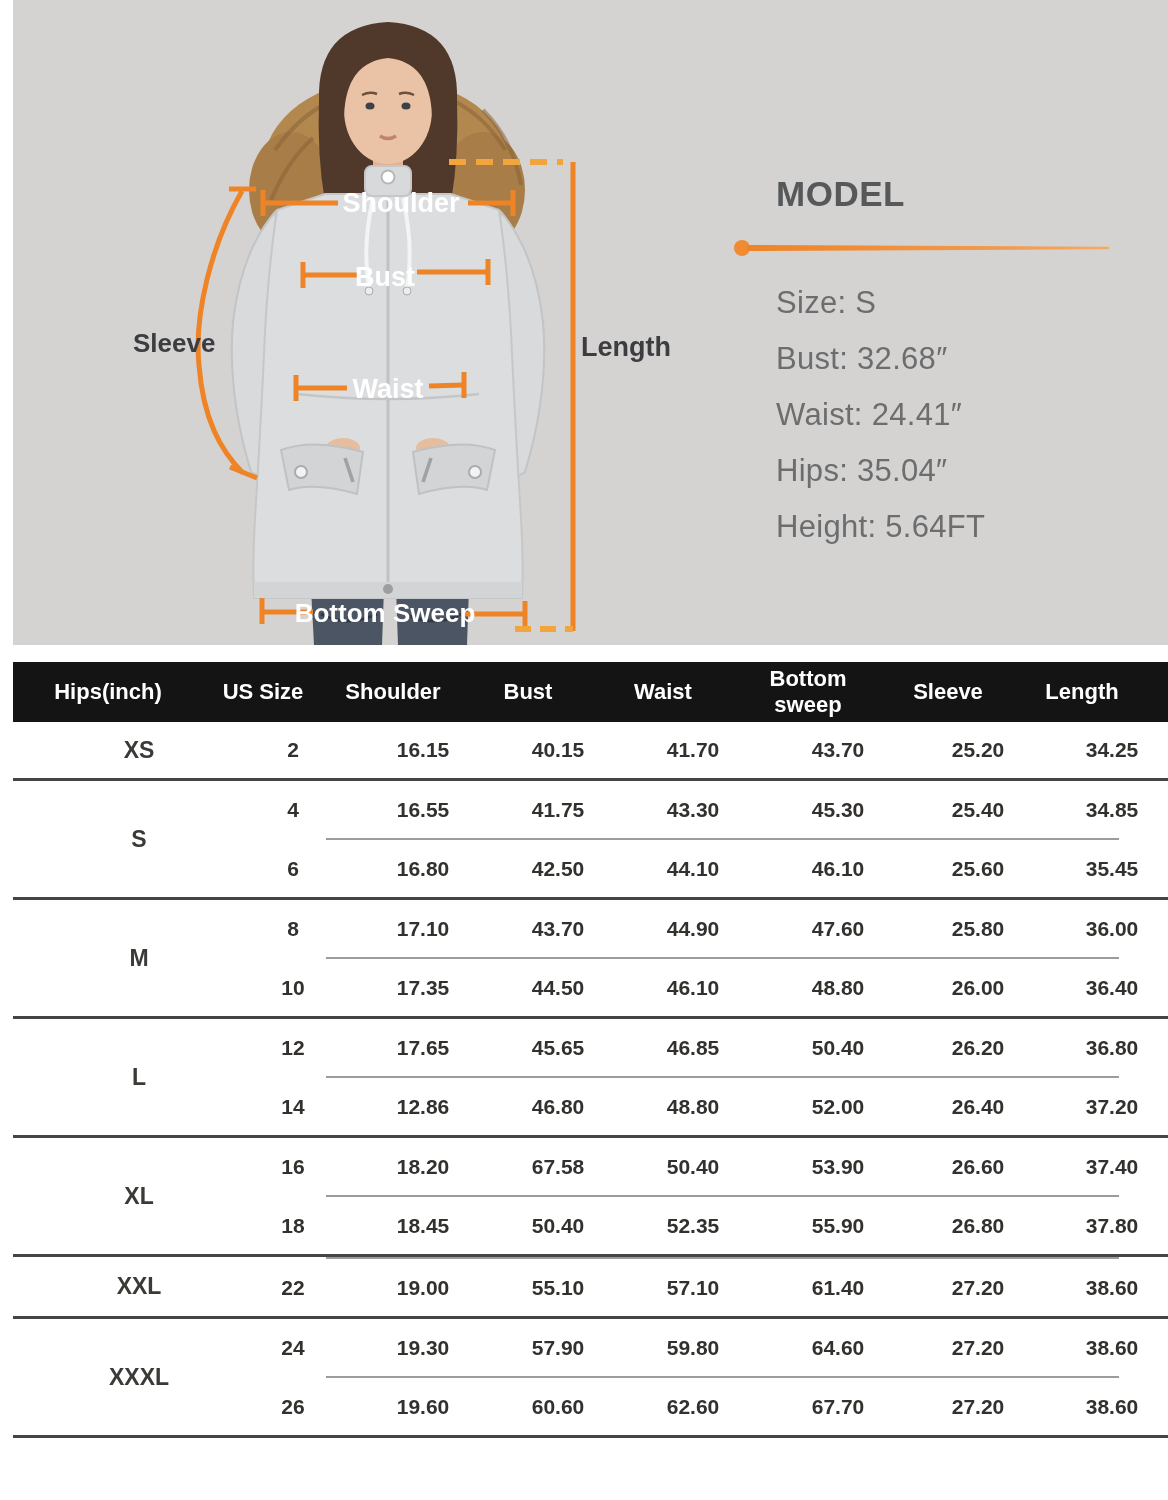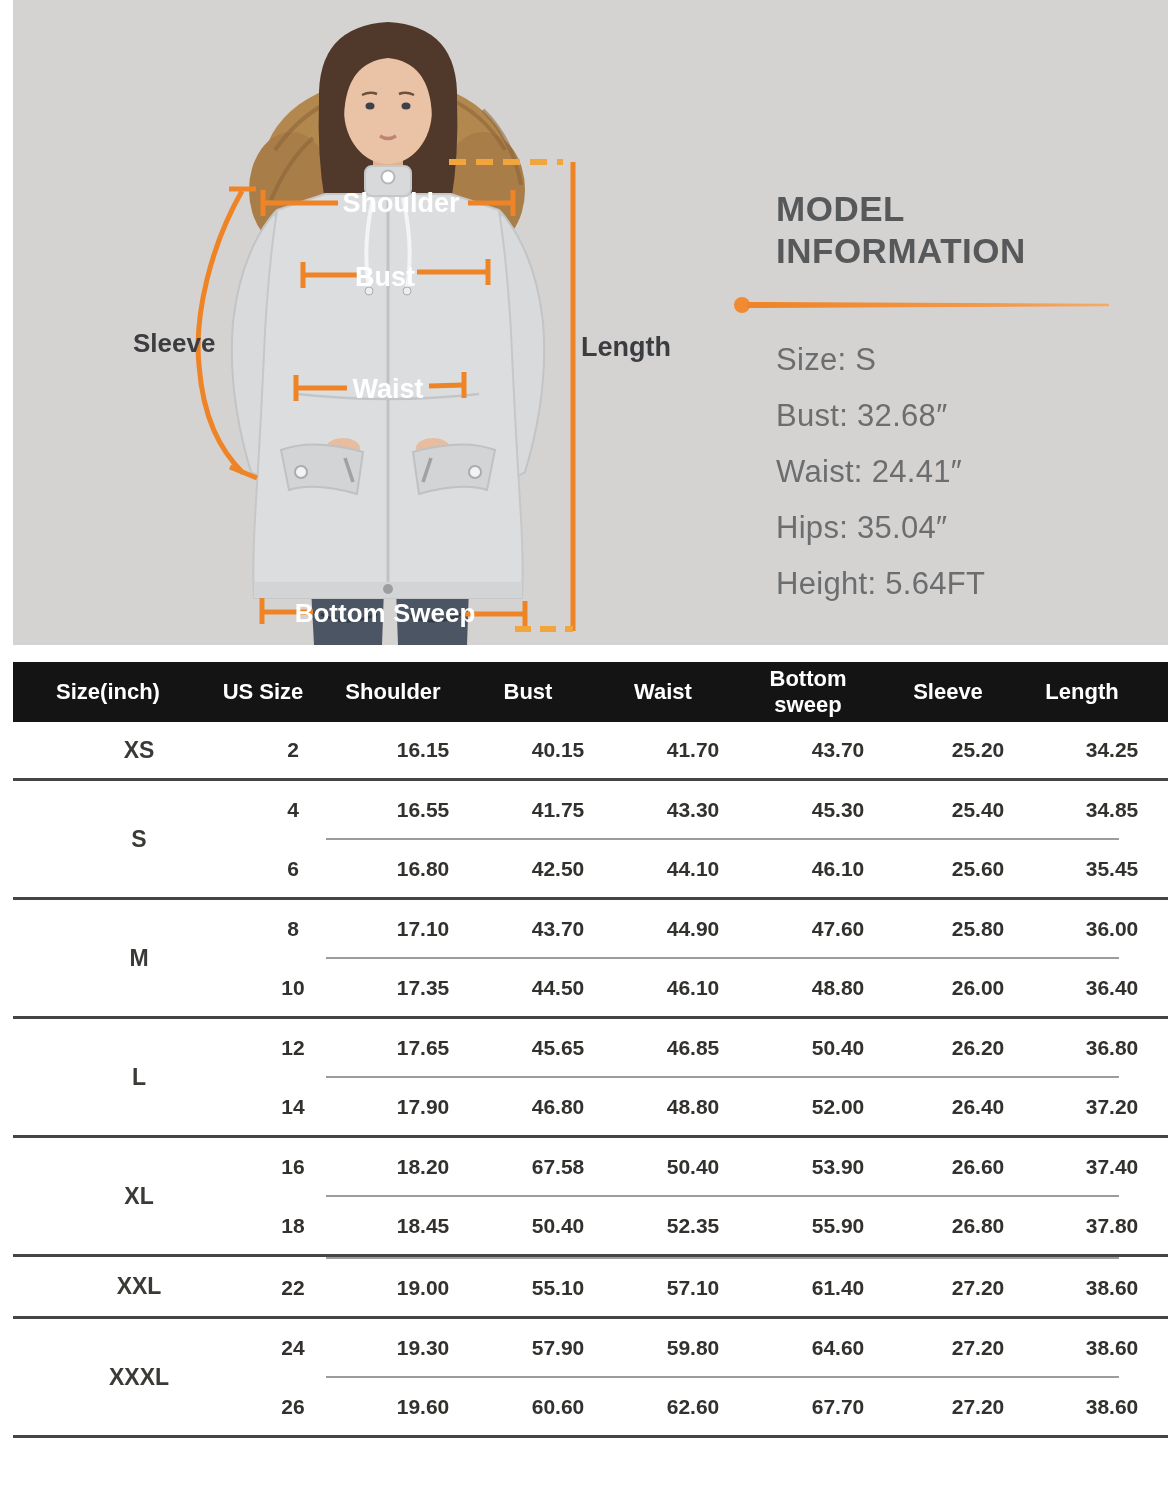--- a/index.html
+++ b/index.html
@@ -14,21 +14,21 @@
   
   .photo-section{
     position:relative;
     width:1168px;height:645px;
     background:#d5d3d1;
     overflow:hidden;
   }
   .figure-svg{position:absolute;left:0;top:0;display:block;}
 
   .model-info{
-    position:absolute;left:763px;top:188px;width:360px;
+    position:absolute;left:763px;top:173px;width:360px;
   }
   .model-info h2{
     margin:0;
     font-size:35px;line-height:1.2;
     font-weight:bold;
     color:#57585a;
     letter-spacing:.5px;
   }
   .accent-rule{
     position:relative;
@@ -192,39 +192,39 @@
         <line x1="249" y1="598" x2="249" y2="624"></line>
         <line x1="249" y1="612" x2="300" y2="612"></line>
         <line x1="450" y1="614" x2="512" y2="614"></line>
         <line x1="512" y1="601" x2="512" y2="627"></line>
       </g>
       <line x1="502" y1="629" x2="560" y2="629" stroke="#f2a43d" stroke-width="6" stroke-dasharray="16 9"></line>
       <text x="372" y="622" font-size="26" text-anchor="middle" class="ann-white">Bottom Sweep</text>
     </svg>
 
     <div class="model-info">
-      <h2><span>MODEL</span><br><span>INFORMATION</span></h2>
+      <h2><span>MODEL</span><br></h2>
       <div class="accent-rule">
         <span class="dot"></span>
         <span class="taper"></span>
       </div>
       <ul class="specs">
         <li>Size: S</li>
         <li>Bust: 32.68″</li>
         <li>Waist: 24.41″</li>
         <li>Hips: 35.04″</li>
         <li>Height: 5.64FT</li>
       </ul>
     </div>
   </section>
 
   <div class="gap"></div>
 
   <header class="table-header">
-    <div>Size(inch)</div>
+    <div>Hips(inch)</div>
     <div>US Size</div>
     <div>Shoulder</div>
     <div>Bust</div>
     <div>Waist</div>
     <div>Bottom sweep</div>
     <div>Sleeve</div>
     <div>Length</div>
   </header>
 
   <div class="size-table">
@@ -298,21 +298,21 @@
             <div>17.65</div>
             <div>45.65</div>
             <div>46.85</div>
             <div>50.40</div>
             <div>26.20</div>
             <div>36.80</div>
           </div>
           <div class="sub-divider"></div>
           <div class="data-row">
             <div>14</div>
-            <div>17.90</div>
+            <div>12.86</div>
             <div>46.80</div>
             <div>48.80</div>
             <div>52.00</div>
             <div>26.40</div>
             <div>37.20</div>
           </div>
         </div>
       </div>
       <div class="size-group">
         <div class="size-cell">XL</div>

